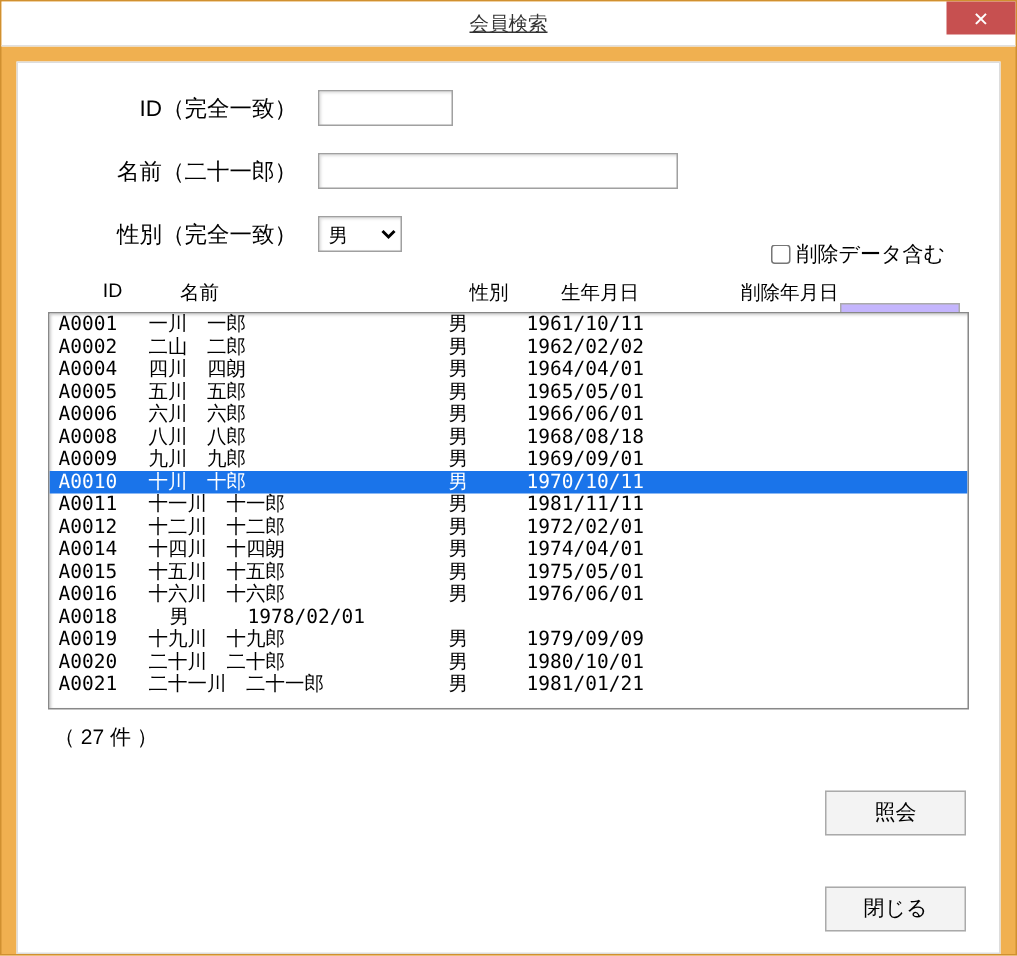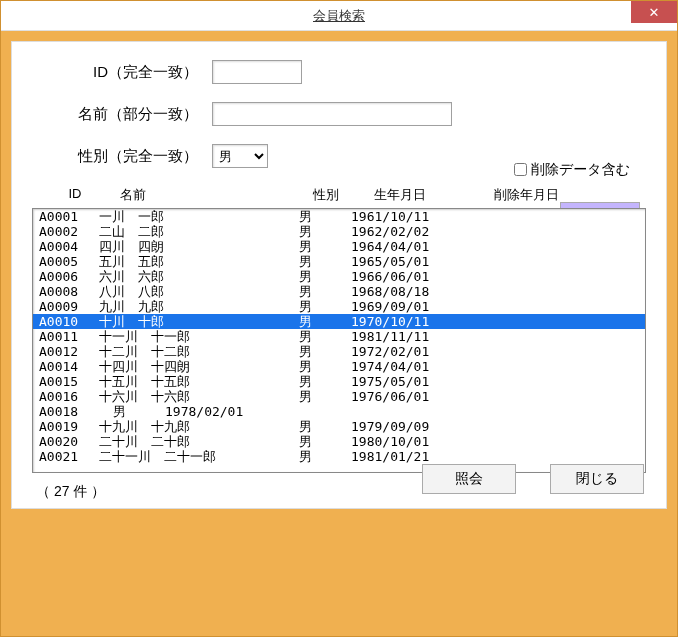--- a/index.html
+++ b/index.html
@@ -46,21 +46,21 @@
     justify-content: center;
     cursor: pointer;
     font-size: 13px;
   }
   .content {
     margin: 10px;
     padding: 18px 20px 14px 20px;
     background: #fff;
     border: 1px solid #ddd;
     box-shadow: inset 1px 1px 0 #fff;
-    height: 468px;
+    height: 595px;
     position: relative;
   }
   .form-row {
     display: flex;
     align-items: center;
     margin-bottom: 18px;
   }
   .form-label {
     width: 180px;
     text-align: right;
@@ -153,20 +153,21 @@
     margin-top: 10px;
     font-size: 14px;
     padding-left: 4px;
   }
   .bottom-buttons {
     position: absolute;
     right: 22px;
     bottom: 14px;
     display: flex;
     gap: 34px;
+    flex-direction: column;
   }
   .bottom-buttons button {
     width: 94px;
     height: 30px;
     background: #f3f3f3;
     border: 1px solid #aaa;
     font-size: 14px;
     cursor: pointer;
   }
   
@@ -185,21 +186,21 @@
   </div>
 
   <div class="content">
 
     <div class="form-row">
       <div class="form-label">ID（完全一致）</div>
       <input class="text-input input-id" type="text" value="" style="">
     </div>
 
     <div class="form-row">
-      <div class="form-label">名前（部分一致）</div>
+      <div class="form-label">名前（二十一郎）</div>
       <input class="text-input input-name" type="text" value="" style="">
     </div>
 
     <div class="form-row">
       <div class="form-label">性別（完全一致）</div>
       <select class="input-gender">
         <option>男</option>
       </select>
     </div>
 

